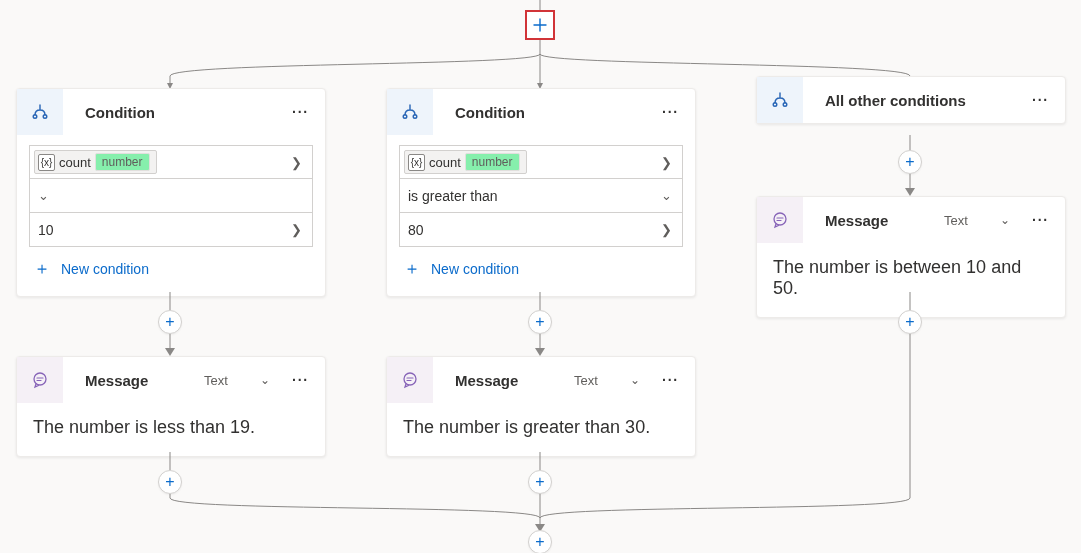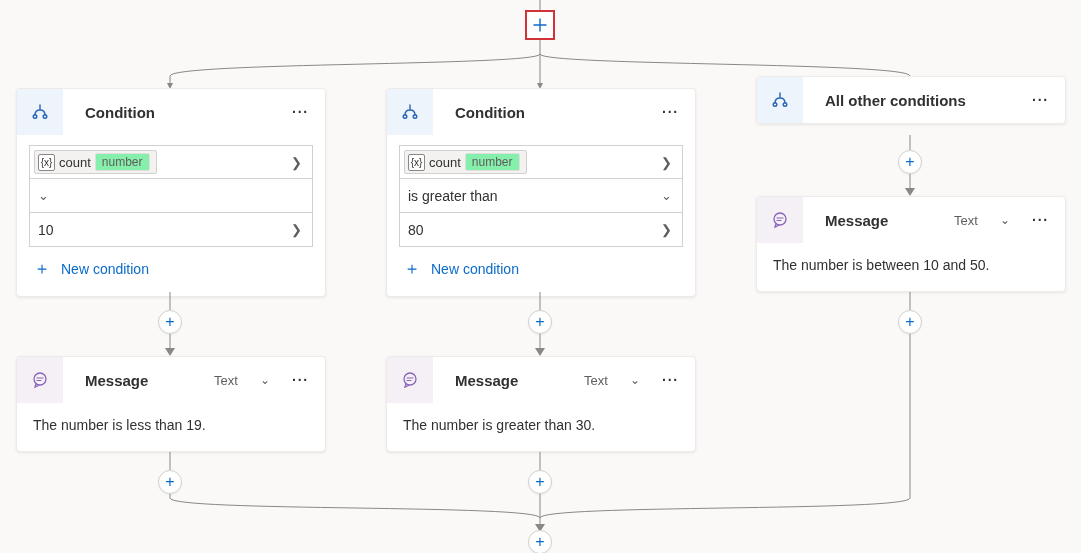--- a/index.html
+++ b/index.html
@@ -39,21 +39,21 @@
   }
   .card-header {
     display:flex; align-items:center; padding:0 8px 0 0; height:46px; gap:8px;
   }
   .icon-box {
     width:46px; height:46px; display:flex; align-items:center; justify-content:center;
     background:#eef4fb; color:#2764b5;
   }
   .icon-box.msg { background:#f5f0f6; color:#8764b8;}
   .card-title { font-weight:600; font-size:15px; padding-left:14px; flex:1; }
-  .text-tag { font-size:13px; color:#605e5c; margin-right:8px;}
+  .text-tag { font-size:13px; color:#605e5c; margin-right:18px;}
   .chev { color:#605e5c; font-size:12px; padding:0 6px; cursor:pointer;}
   .more { font-weight:bold; letter-spacing:1px; padding:0 8px; cursor:pointer; color:#323130;}
   .card-body { padding:10px 12px 14px; }
 
   .field-row {
     display:flex; align-items:center; border:1px solid #d2d0ce; background:#fff; height:34px;
     padding:0 6px 0 4px; gap:6px;
   }
   .field-row + .field-row { border-top:none; }
   .var-token {
@@ -63,21 +63,21 @@
   .var-icon { width:17px; height:17px; border:1px solid #8a8886; border-radius:2px; display:flex;align-items:center;justify-content:center;font-size:10px; background:#fff;color:#323130;}
   .var-type { background:#86efac; border:1px solid #e1dfdd; border-radius:2px; padding:1px 6px; font-size:12px; color:#605e5c;}
   .row-text { flex:1; padding-left:4px; font-size:14px; }
   .row-chevron { color:#605e5c; font-size:13px; padding:0 4px;}
 
   .new-cond {
     display:flex; align-items:center; gap:10px; padding:10px 4px 2px; color:#0b6bcb; font-size:14px; cursor:pointer;
   }
   .new-cond .plus { font-size:17px; width:18px; text-align:center; color:#0b6bcb;}
 
-  .msg-text { padding: 14px 16px 18px; font-size:14px; color:#323130; }
+  .msg-text { padding: 14px 16px 18px; font-size:18px; color:#323130; }
 
   svg.branch-svg { position:absolute; overflow:visible; pointer-events:none; }
 </style>
 </head>
 <body>
 
 <div class="canvas">
 
   <div class="v-line" style="top:0;height:12px;left:540px;"></div>
   <div class="plus-btn highlight" style="top:10px;left:540px;">

